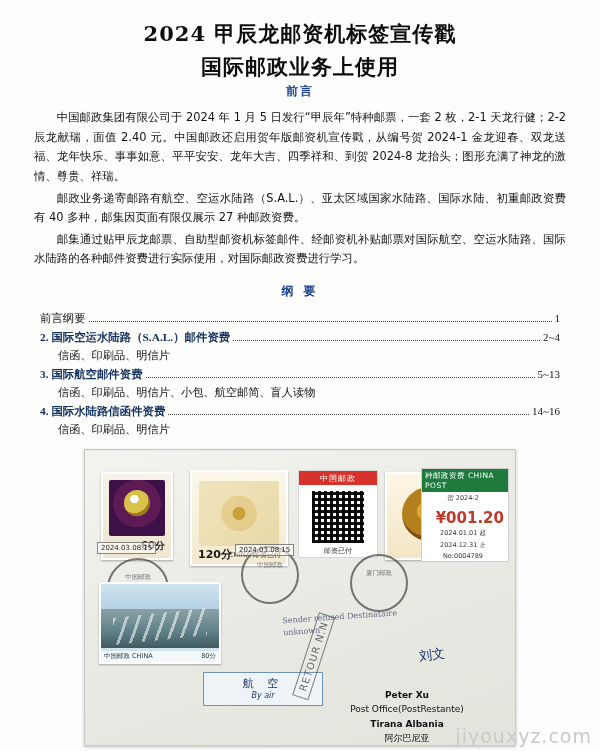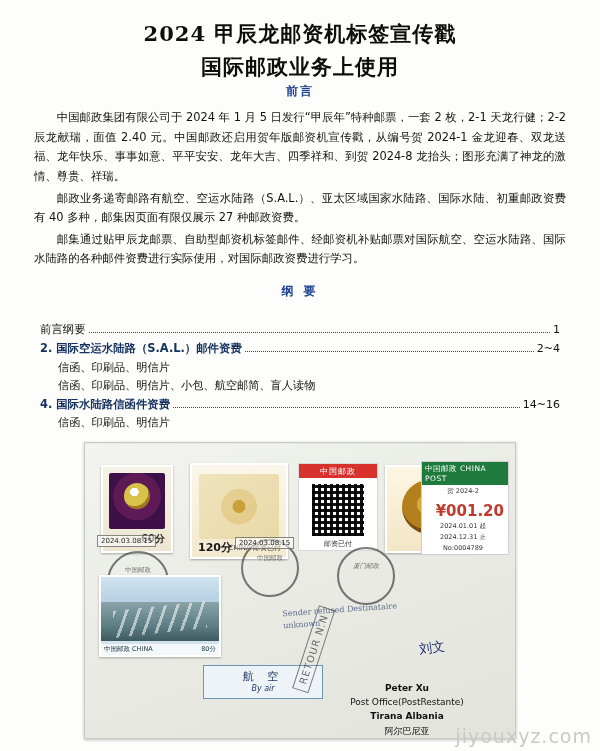--- a/index.html
+++ b/index.html
@@ -54,23 +54,24 @@
   }
   .outline-head {
     text-align: center;
     font-size: 12px;
     font-weight: bold;
     color: #1a3f8f;
     margin-top: 14px;
     letter-spacing: 3px;
   }
   .toc {
-    margin: 20px 40px 0 40px;
+    margin: 9px 40px 0 40px;
     font-size: 11.4px;
     color: #111;
+    font-family: Liberation Serif, serif;
   }
   .toc-row {
     display: flex;
     align-items: baseline;
     line-height: 1.68;
   }
   .toc-row .lbl {
     white-space: nowrap;
     font-weight: bold;
     color: #13305f;
@@ -223,21 +224,21 @@
     opacity: .62;
     color: #222;
     font-size: 6.5px;
     text-align: center;
     line-height: 1.1;
     padding-top: 14px;
     box-sizing: border-box;
   }
   .pm1 { left: 22px; top: 108px; width: 62px; height: 62px; }
   .pm2 { left: 156px; top: 96px; width: 58px; height: 58px; }
-  .pm3 { left: 252px; top: 104px; width: 58px; height: 58px; font-style: italic; }
+  .pm3 { left: 265px; top: 104px; width: 58px; height: 58px; }
   .datebar {
     position: absolute;
     background: rgba(255,255,255,.55);
     border: 1px solid rgba(40,40,40,.55);
     font-size: 7px;
     color: #222;
     padding: 1px 3px;
     white-space: nowrap;
   }
   .db1 { left: 12px; top: 92px; }
@@ -362,20 +363,25 @@
       <span class="pg">1</span>
     </div>
 
     <div class="toc-row">
       <span class="lbl">2. 国际空运水陆路（S.A.L.）邮件资费</span>
       <span class="dots"></span>
       <span class="pg">2~4</span>
     </div>
     <div class="toc-sub">信函、印刷品、明信片</div>
 
+    <div class="toc-row">
+      <span class="lbl">3. 国际航空邮件资费</span>
+      <span class="dots"></span>
+      <span class="pg">5~13</span>
+    </div>
     <div class="toc-sub">信函、印刷品、明信片、小包、航空邮简、盲人读物</div>
 
     <div class="toc-row">
       <span class="lbl">4. 国际水陆路信函件资费</span>
       <span class="dots"></span>
       <span class="pg">14~16</span>
     </div>
     <div class="toc-sub">信函、印刷品、明信片</div>
 
   </div>
@@ -399,21 +405,21 @@
       <div class="hdr">中国邮政</div>
       <div class="qr"></div>
       <div class="sub">邮资已付</div>
     </div>
 
     <div class="stamp stamp-round">
       <div class="art"></div>
     </div>
 
     <div class="epost">
-      <div class="bar">中国邮政 CHINA POST</div>
+      <div class="bar">种邮政资费 CHINA POST</div>
       <div class="lines">贺 2024-2</div>
       <div class="amount">¥001.20</div>
       <div class="lines">2024.01.01 起</div>
       <div class="lines">2024.12.31 止</div>
       <div class="lines">No:0004789</div>
     </div>
 
     <div class="postmark pm1">中国邮政</div>
     <div class="postmark pm2">中国邮政</div>
     <div class="postmark pm3">厦门邮政</div>

